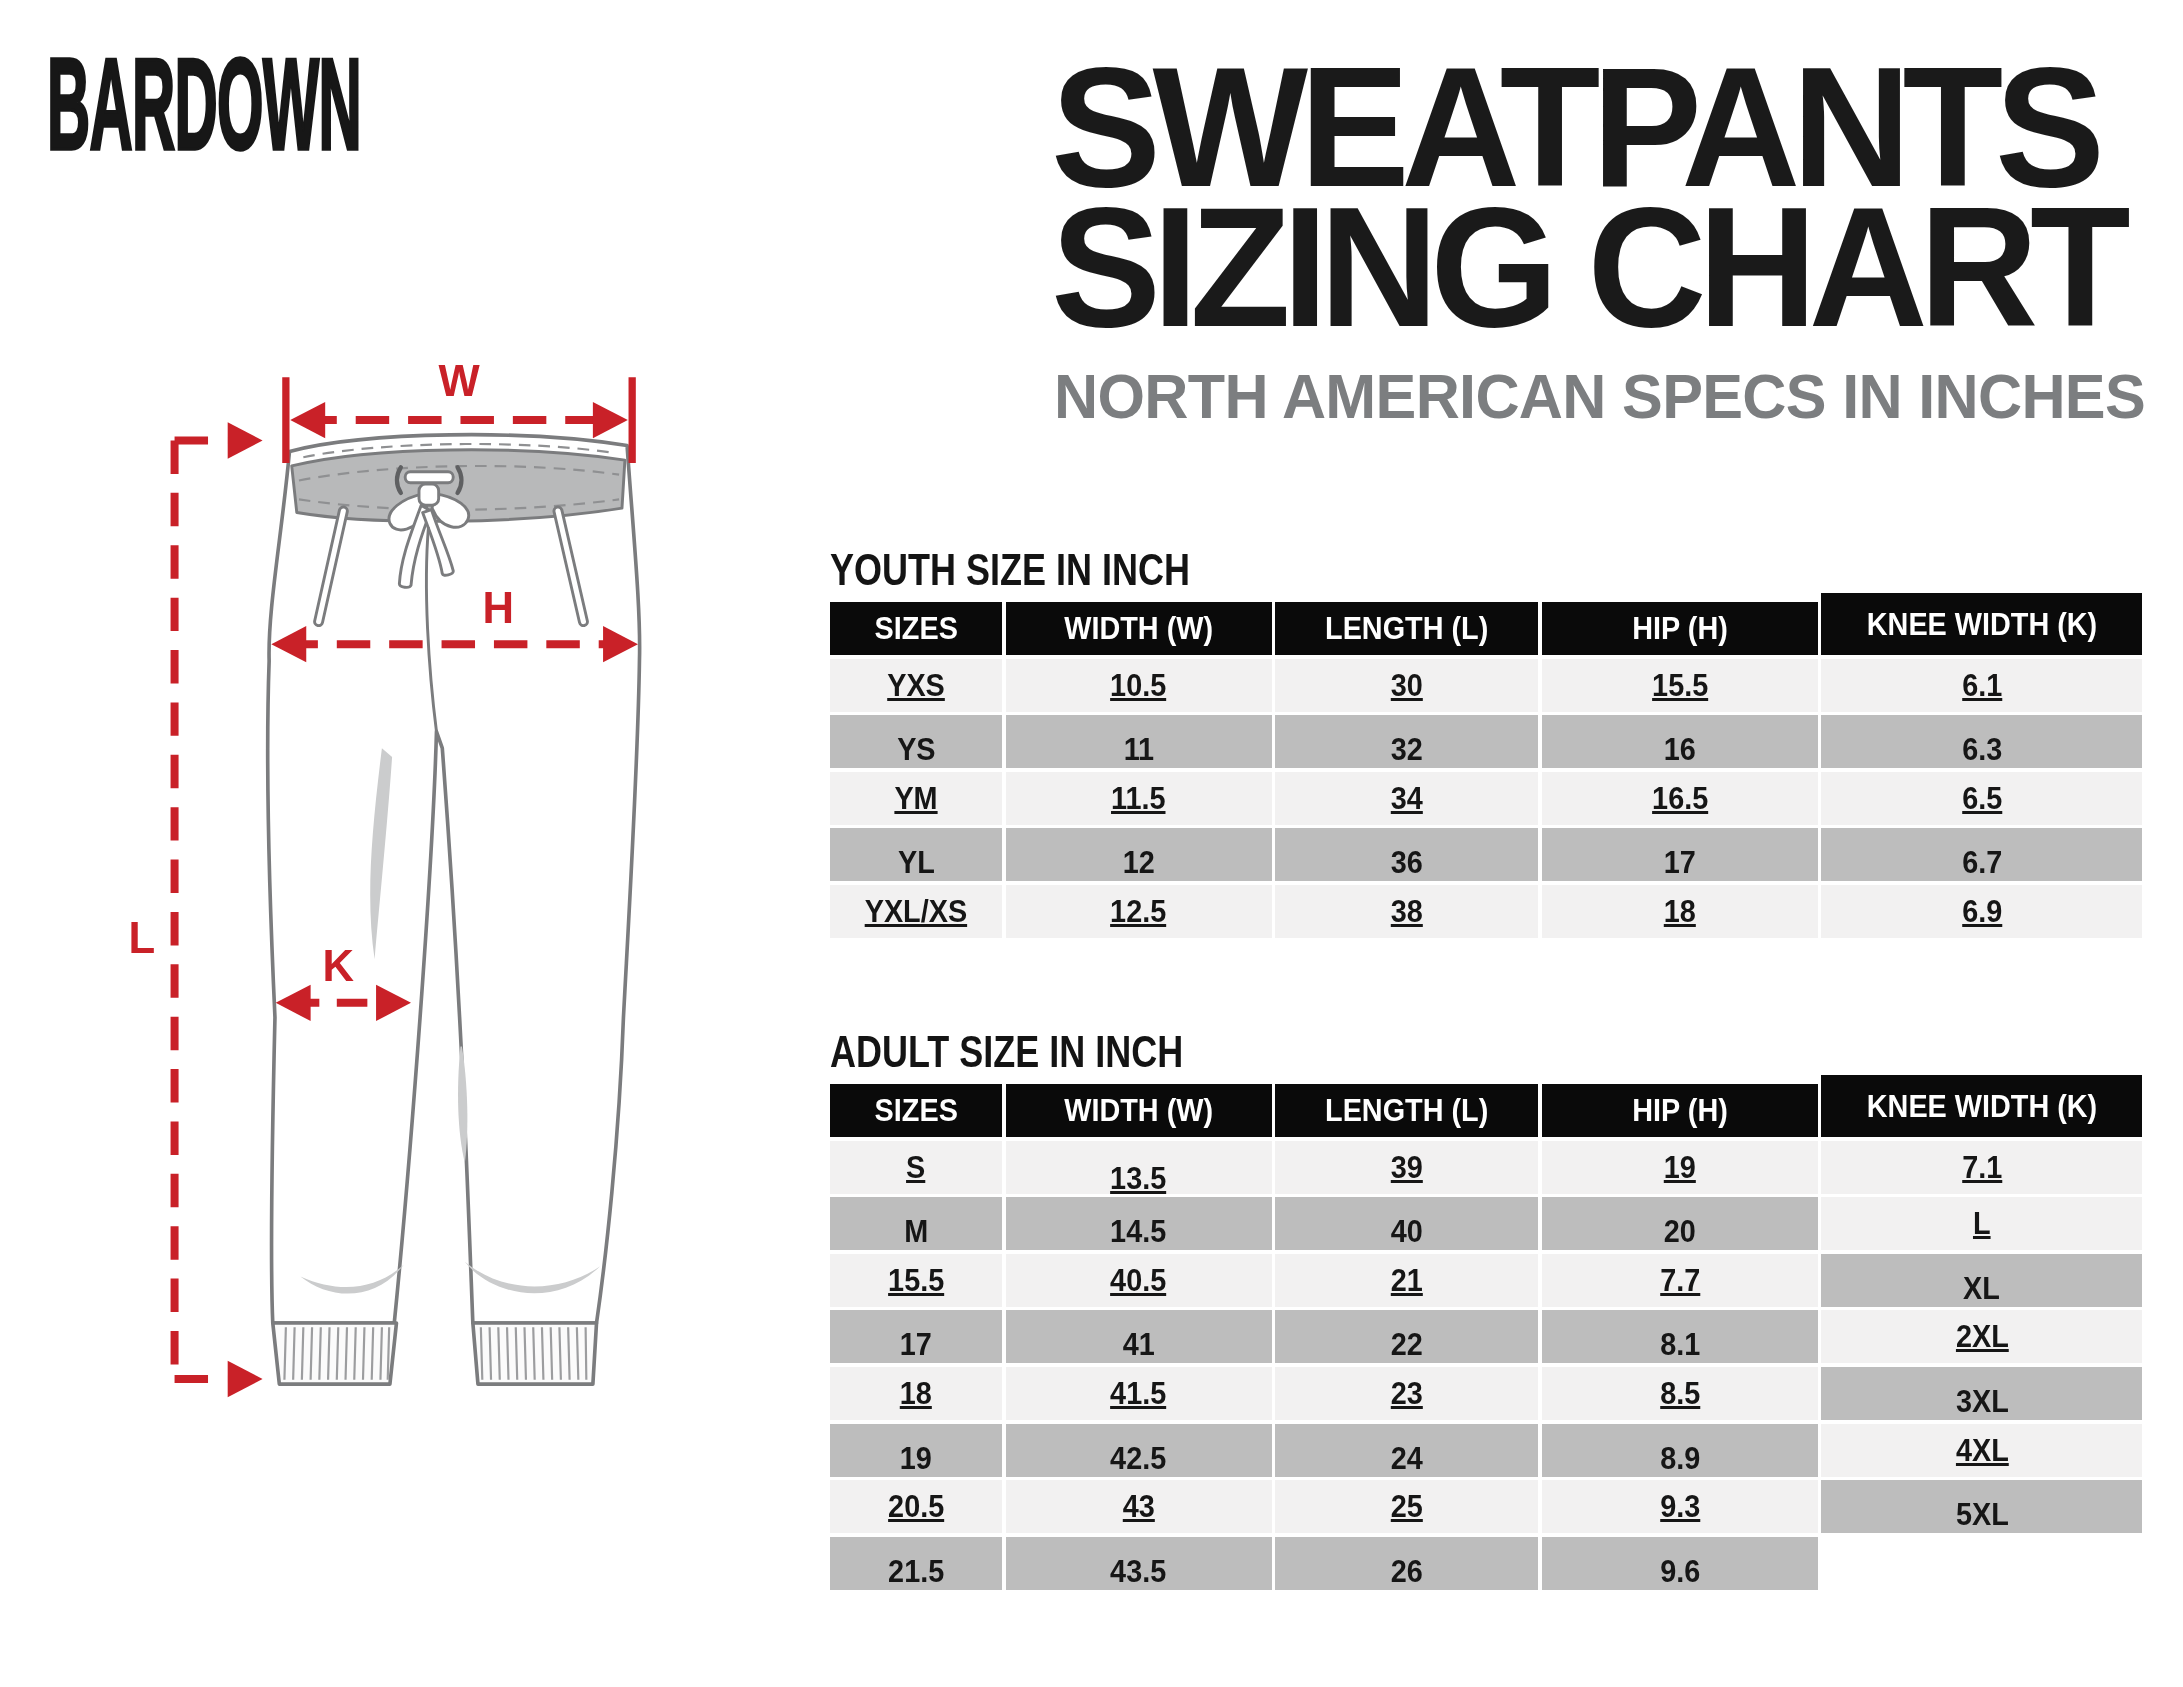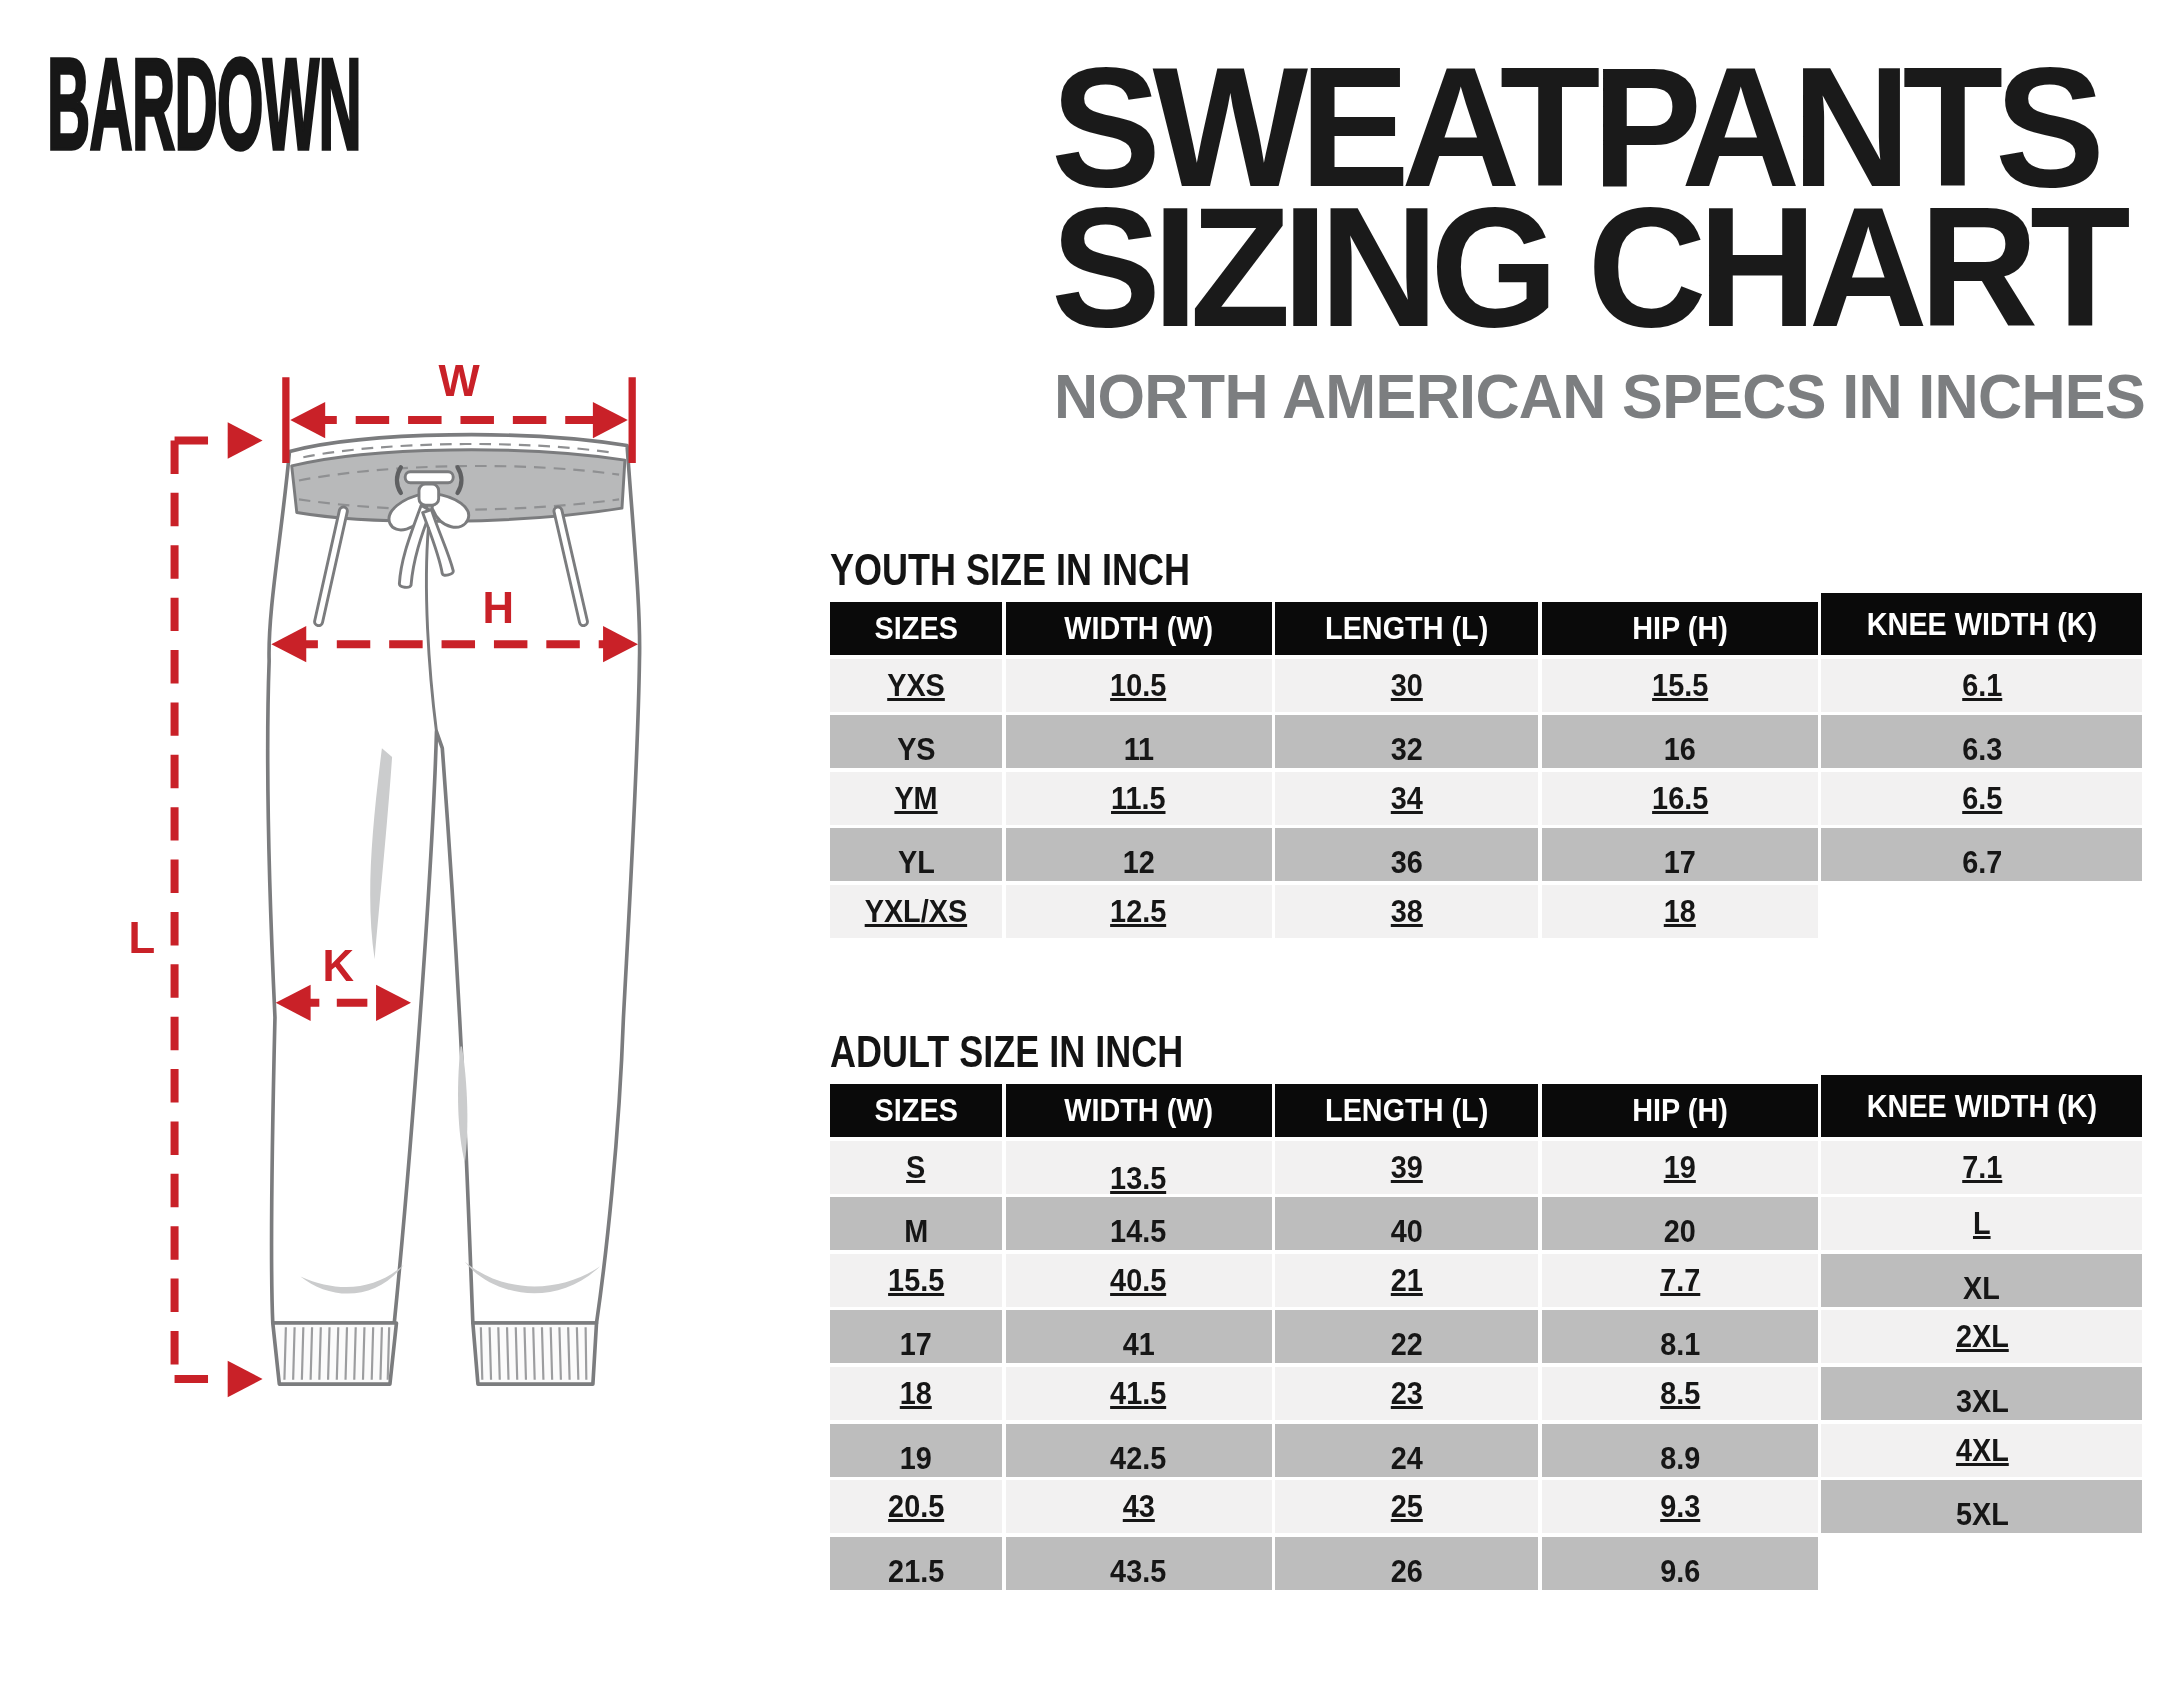--- a/index.html
+++ b/index.html
@@ -254,20 +254,23 @@
       </div>
       <div class="cell light">
         <span class="cond">12.5</span>
       </div>
       <div class="cell light">
         <span class="cond">38</span>
       </div>
       <div class="cell light">
         <span class="cond">18</span>
       </div>
+      <div class="cell light">
+        <span class="cond">6.9</span>
+      </div>
     </div>
 
   <div class="section-label" id="adult-label">ADULT SIZE IN INCH</div>
   <div class="size-grid" id="adult-grid">
       <div class="cell hdr">
         <span class="cond">SIZES</span>
       </div>
       <div class="cell hdr">
         <span class="cond">WIDTH (W)</span>
       </div>

